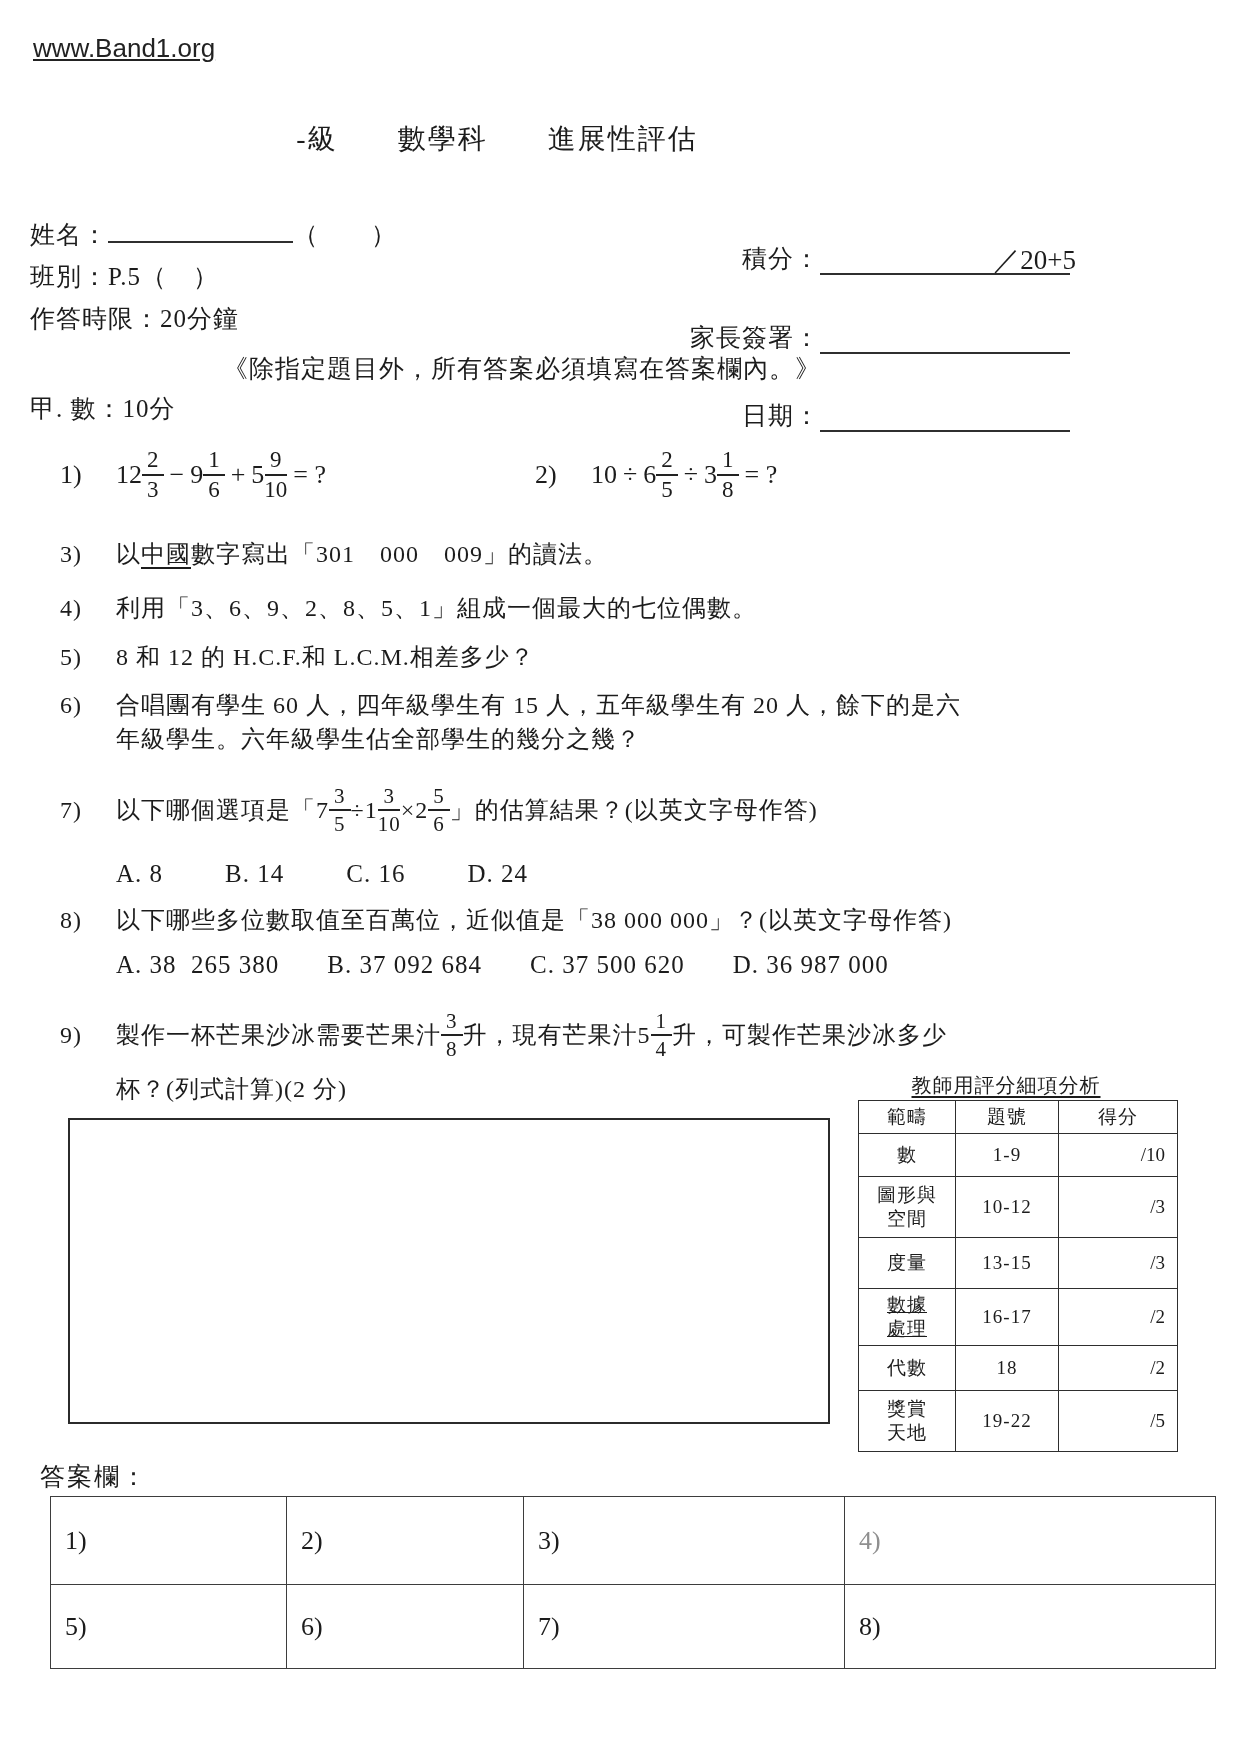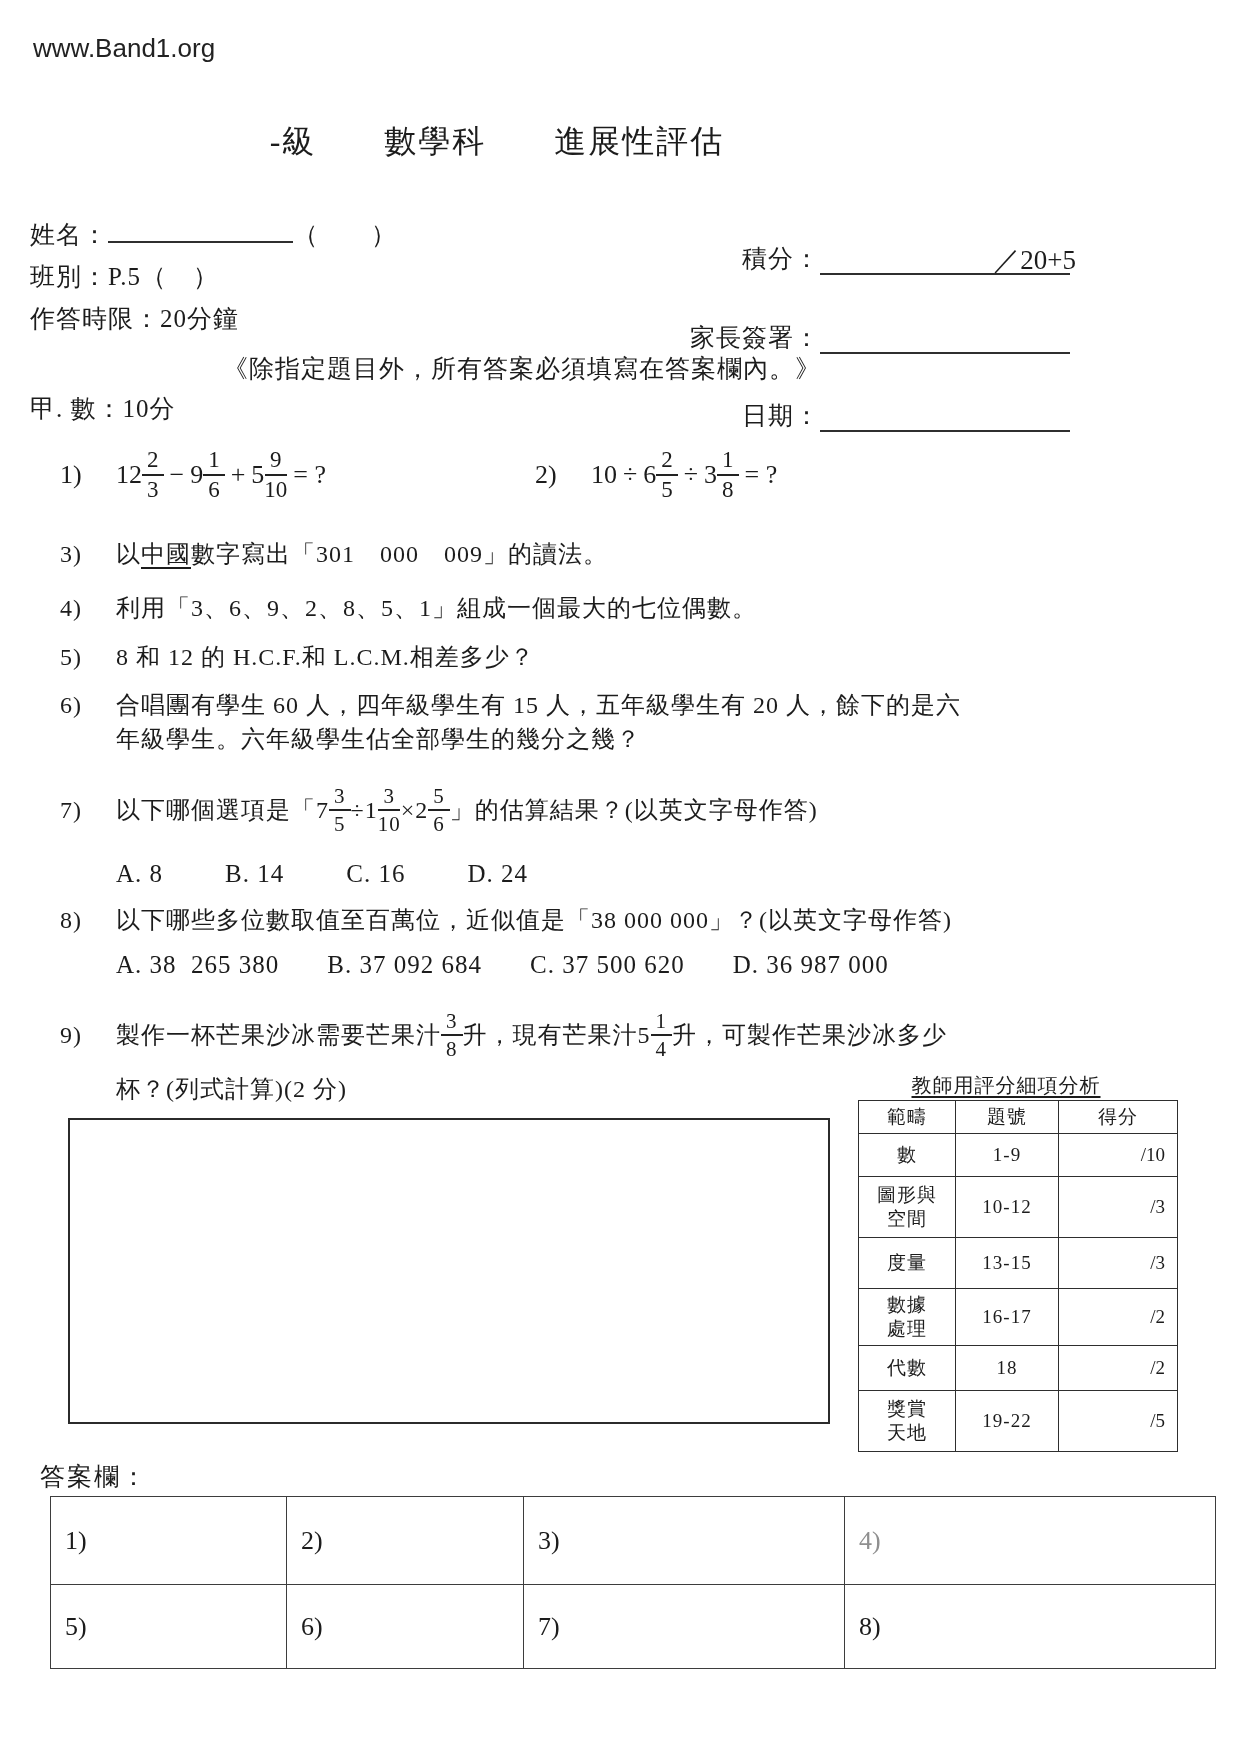--- a/index.html
+++ b/index.html
@@ -1,20 +1,20 @@
 <!DOCTYPE html>
 <html><head>
 <meta charset="utf-8">
 <style>
   html,body{margin:0;padding:0;background:#e8e8e8;}
   .page{position:relative;width:1240px;height:1754px;background:#ffffff;
         font-family:"Liberation Serif","DejaVu Serif",serif;color:#1c1c1c;overflow:hidden;}
   .abs{position:absolute;}
   .watermark{font-family:"Liberation Sans","DejaVu Sans",sans-serif;font-size:26px;color:#222;}
-  .title{font-size:32px;letter-spacing:2px;}
+  .title{font-size:28px;letter-spacing:2px;}
   .info{font-size:25px;letter-spacing:1px;}
   .blank{display:inline-block;border-bottom:2px solid #2f2f2f;height:1.15em;vertical-align:baseline;}
   .irow{display:flex;justify-content:flex-end;align-items:flex-end;margin-bottom:12px;font-size:25px;letter-spacing:1px;}
   .iline{position:relative;display:inline-block;width:250px;border-bottom:2px solid #2f2f2f;height:1.15em;margin-top:36px;}
   .score-max{position:absolute;right:-6px;bottom:-5px;font-size:27px;letter-spacing:0;}
   .notice{font-size:25px;letter-spacing:1px;text-align:center;}
   .section{font-size:25px;letter-spacing:1px;}
   .q{display:flex;align-items:center;font-size:24px;letter-spacing:1px;}
   .qno{display:inline-block;width:56px;flex:0 0 56px;}
   .qtext{white-space:nowrap;}
@@ -41,21 +41,21 @@
   table.ans{border-collapse:collapse;table-layout:fixed;width:1101px;}
   table.ans td{border:1.5px solid #3d3d3d;font-size:26px;vertical-align:middle;
      text-align:left;padding-left:14px;letter-spacing:0;}
   td.gray{color:#8f8f8f;padding-left:34px;}
 </style>
 </head>
 <body>
 
 <div class="page">
 
-  <div class="abs watermark" style="left:33px;top:33px;">www.Band1.org</div>
+  <div class="abs watermark" style="left:33px;top:33px;text-decoration:underline;">www.Band1.org</div>
 
   <div class="abs title" style="left:0;top:120px;width:994px;text-align:center;">-級　　數學科　　進展性評估</div>
 
   <div class="abs info" style="left:30px;top:212px;">
     <div style="margin-bottom:9px;">
       <span>姓名：</span><span class="blank" style="width:185px;"></span><span>（　　）</span>
     </div>
     <div style="margin-bottom:9px;">班別：P.5（　）</div>
     <div>作答時限：20分鐘</div>
   </div>
@@ -241,21 +241,21 @@
 空間</td>
       <td>10-12</td>
       <td class="score">/3</td>
     </tr>
     <tr>
       <td class="cat" style="height:46px;">度量</td>
       <td>13-15</td>
       <td class="score">/3</td>
     </tr>
     <tr>
-      <td class="cat" style="height:52px;">數據
+      <td class="cat" style="height:52px;text-decoration:underline;">數據
 處理</td>
       <td>16-17</td>
       <td class="score">/2</td>
     </tr>
     <tr>
       <td class="cat" style="height:40px;">代數</td>
       <td>18</td>
       <td class="score">/2</td>
     </tr>
     <tr>

